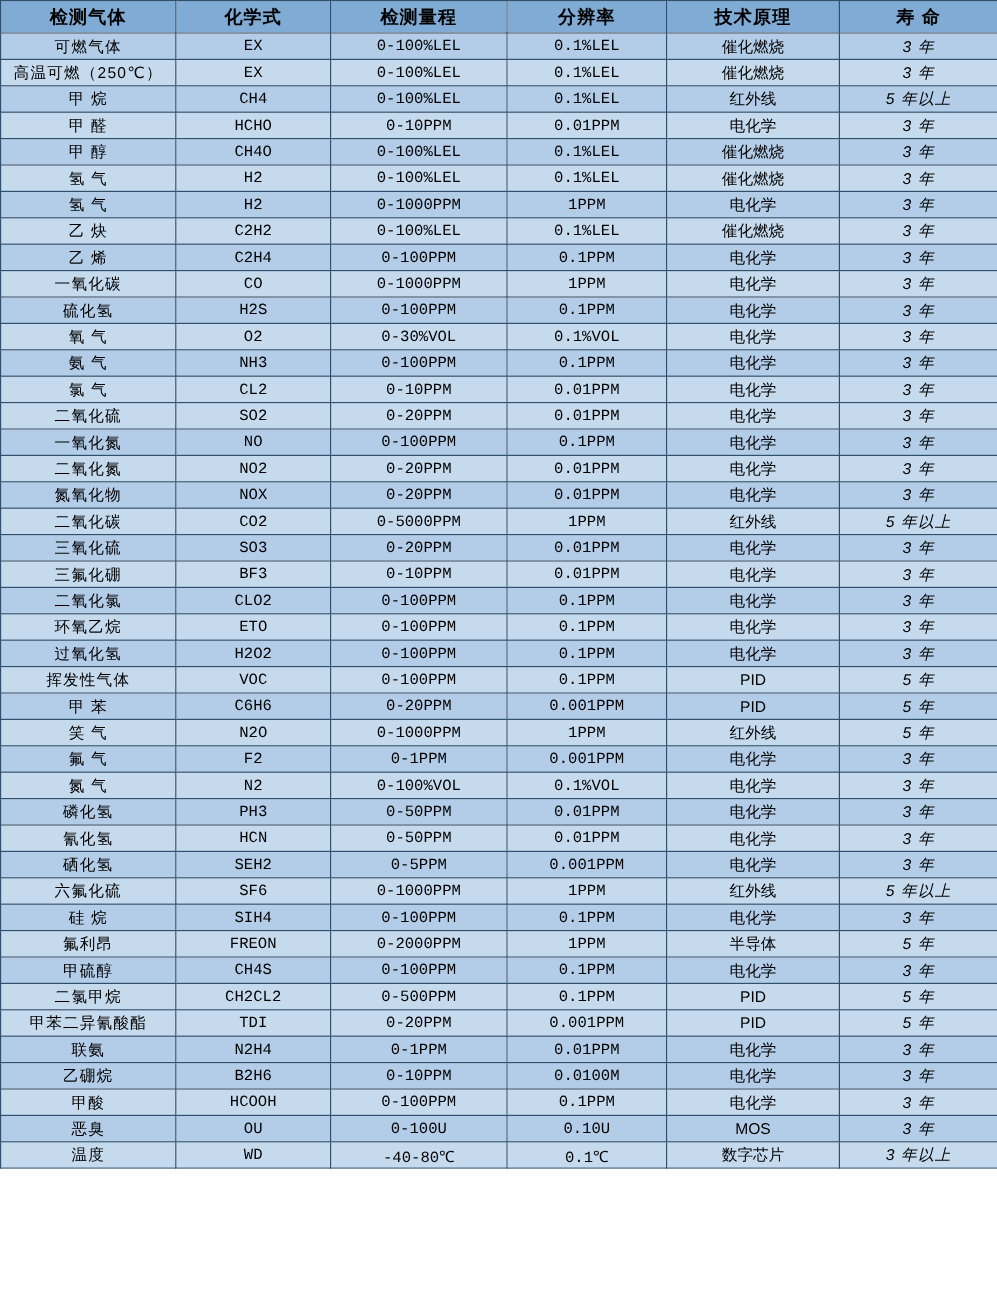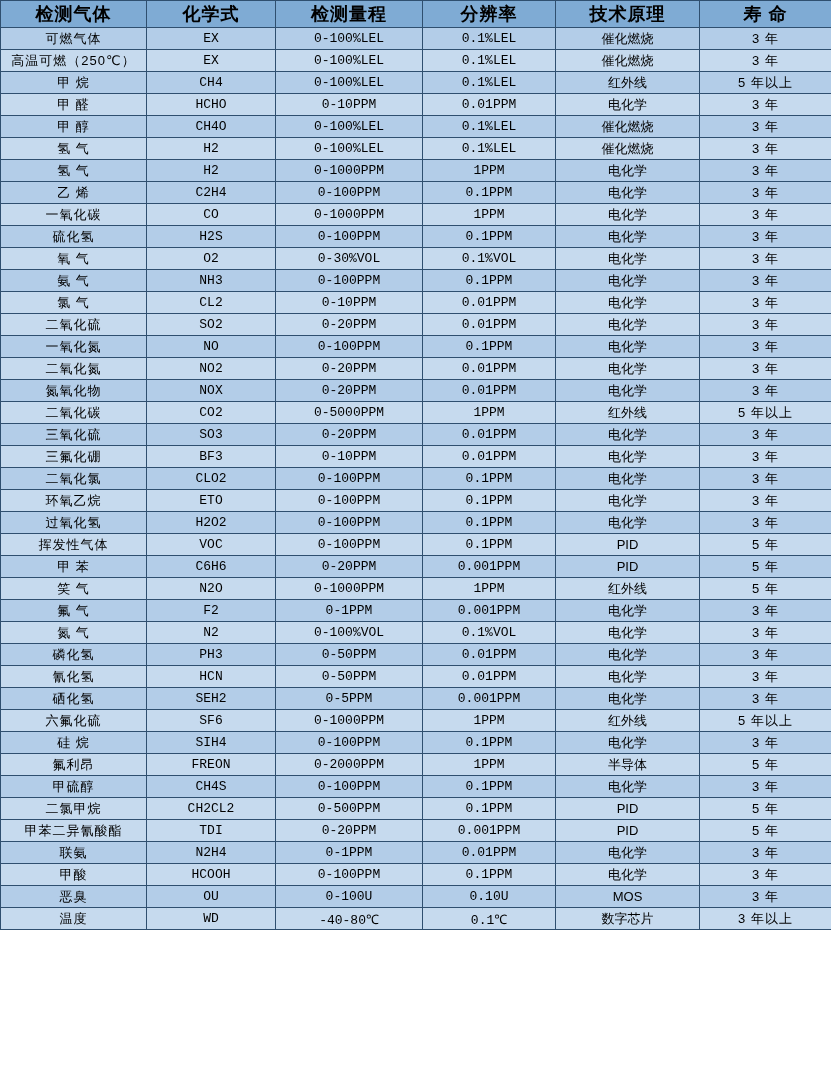--- a/index.html
+++ b/index.html
@@ -29,21 +29,21 @@
     text-align: center;
     vertical-align: middle;
     color: #000000;
     padding: 0;
     overflow: hidden;
     white-space: nowrap;
   }
   table.gas-table th {
     height: 26px;
     background: #7fabd4;
-    font-size: 18px;
+    font-size: 15px;
     font-weight: bold;
     letter-spacing: 1px;
   }
   table.gas-table td {
     height: 21px;
     font-size: 13px;
     background: #b3cde8;
   }
   table.gas-table tr.alt td {
     background: #c6daee;
@@ -57,20 +57,21 @@
   td.col-res {
     font-family: "Liberation Mono", "DejaVu Sans Mono", monospace;
     font-size: 12.5px;
   }
   td.col-principle {
     font-size: 13px;
   }
   td.col-life {
     font-size: 13px;
     letter-spacing: 1px;
+    font-style: italic;
   }
 </style>
 </head>
 <body>
 
 <table class="gas-table">
   <colgroup>
     <col class="c0">
       <col class="c1">
       <col class="c2">
@@ -138,20 +139,28 @@
         <td class="col-life">3 年</td>
       </tr>
       <tr>
         <td class="col-name">氢 气</td>
         <td class="col-formula">H2</td>
         <td class="col-range">0-1000PPM</td>
         <td class="col-res">1PPM</td>
         <td class="col-principle">电化学</td>
         <td class="col-life">3 年</td>
       </tr>
+      <tr class="alt">
+        <td class="col-name">乙 炔</td>
+        <td class="col-formula">C2H2</td>
+        <td class="col-range">0-100%LEL</td>
+        <td class="col-res">0.1%LEL</td>
+        <td class="col-principle">催化燃烧</td>
+        <td class="col-life">3 年</td>
+      </tr>
       <tr>
         <td class="col-name">乙 烯</td>
         <td class="col-formula">C2H4</td>
         <td class="col-range">0-100PPM</td>
         <td class="col-res">0.1PPM</td>
         <td class="col-principle">电化学</td>
         <td class="col-life">3 年</td>
       </tr>
       <tr class="alt">
         <td class="col-name">一氧化碳</td>
@@ -383,20 +392,28 @@
         <td class="col-range">0-20PPM</td>
         <td class="col-res">0.001PPM</td>
         <td class="col-principle">PID</td>
         <td class="col-life">5 年</td>
       </tr>
       <tr>
         <td class="col-name">联氨</td>
         <td class="col-formula">N2H4</td>
         <td class="col-range">0-1PPM</td>
         <td class="col-res">0.01PPM</td>
+        <td class="col-principle">电化学</td>
+        <td class="col-life">3 年</td>
+      </tr>
+      <tr>
+        <td class="col-name">乙硼烷</td>
+        <td class="col-formula">B2H6</td>
+        <td class="col-range">0-10PPM</td>
+        <td class="col-res">0.0100M</td>
         <td class="col-principle">电化学</td>
         <td class="col-life">3 年</td>
       </tr>
       <tr class="alt">
         <td class="col-name">甲酸</td>
         <td class="col-formula">HCOOH</td>
         <td class="col-range">0-100PPM</td>
         <td class="col-res">0.1PPM</td>
         <td class="col-principle">电化学</td>
         <td class="col-life">3 年</td>

